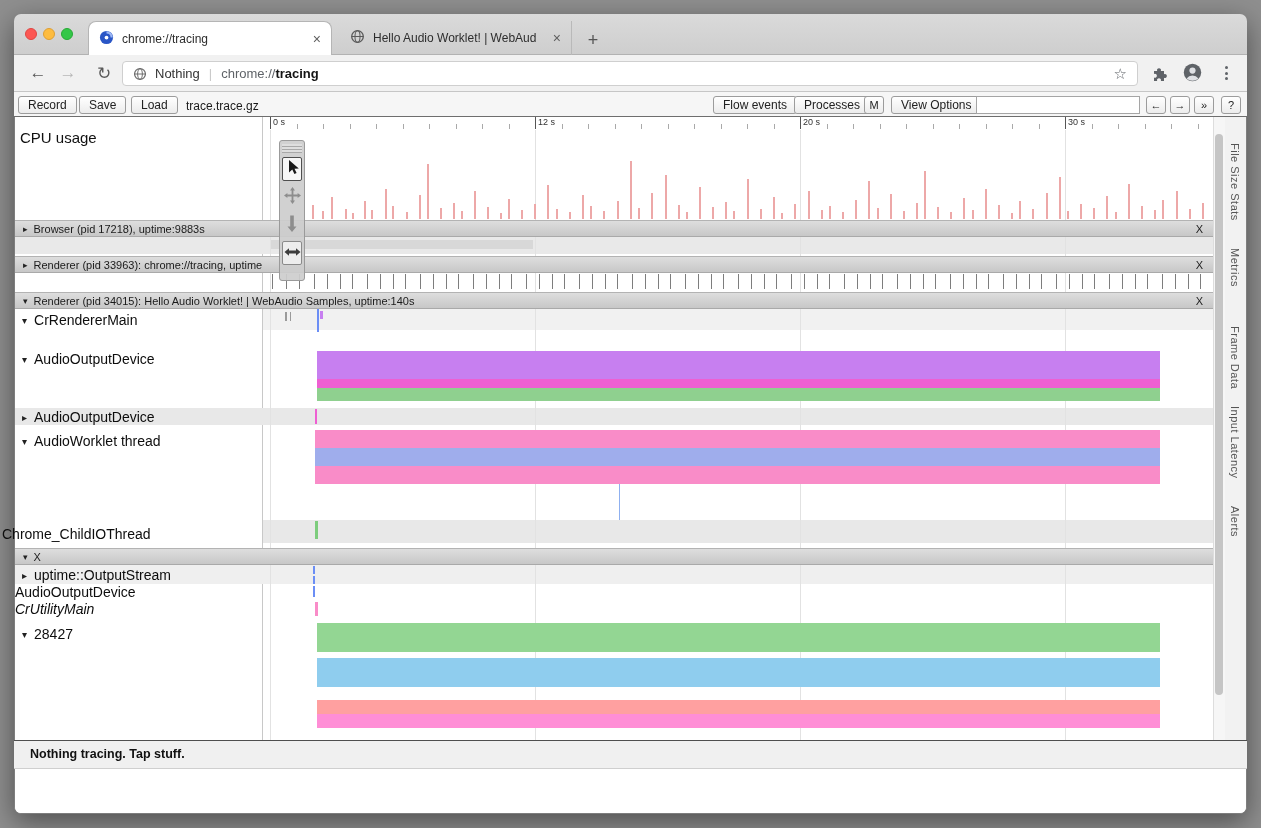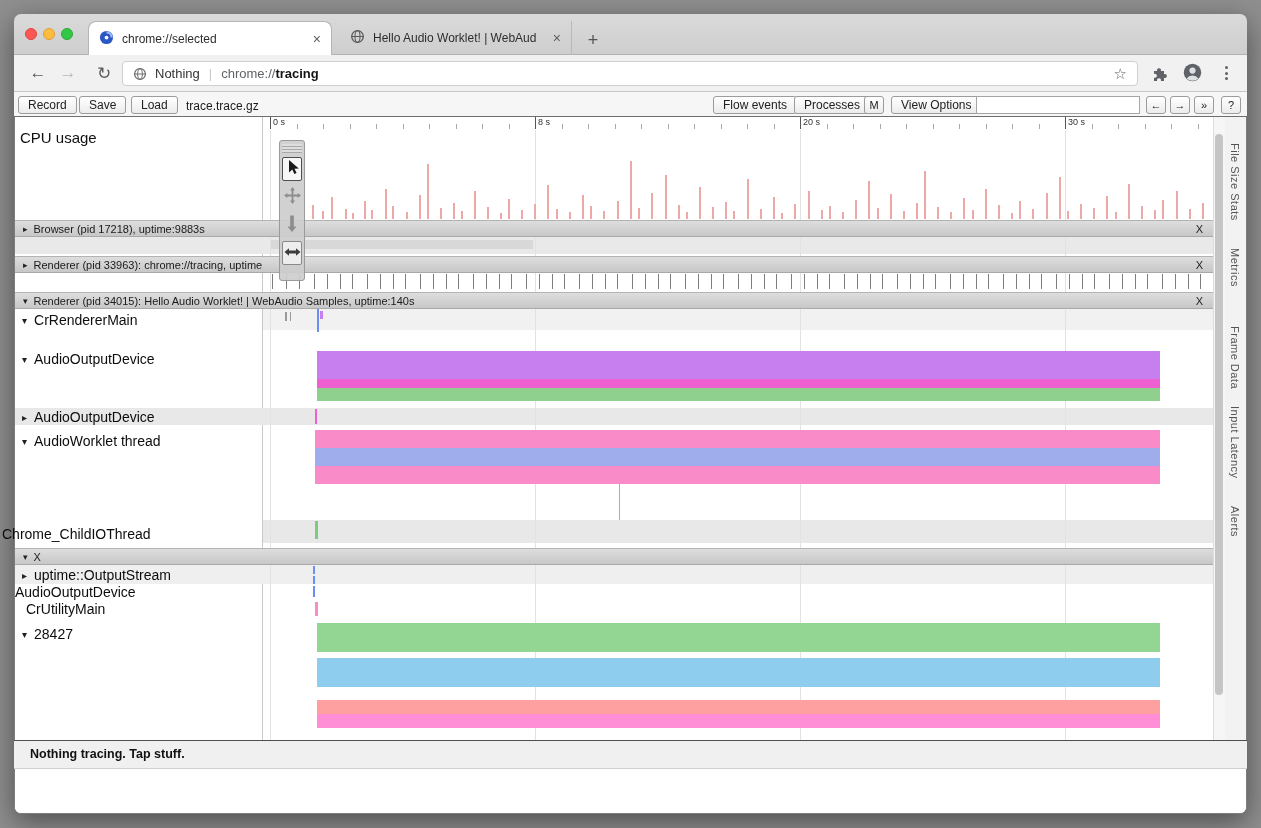--- a/index.html
+++ b/index.html
@@ -67,21 +67,21 @@
   <div class="abs tl tl-red" style="left:25px;top:28px"></div>
   <div class="abs tl tl-yellow" style="left:43px;top:28px"></div>
   <div class="abs tl tl-green" style="left:61px;top:28px"></div>
 
   <div class="abs tab tab-active" style="left:88px;top:21px;width:244px;height:34px">
     <span><svg width="15" height="15" viewBox="0 0 16 16">
           <circle cx="8" cy="8" r="7" fill="#2a56c6"></circle>
           <path d="M8 2.5 A5.5 5.5 0 0 1 13.5 8" stroke="#9db8f5" stroke-width="2.4" fill="none"></path>
           <circle cx="8" cy="8" r="2" fill="#fff"></circle>
         </svg></span>
-    <span class="tab-title">chrome://selected</span>
+    <span class="tab-title">chrome://tracing</span>
     <span class="tclose">×</span>
   </div>
   <div class="abs tab" style="left:340px;top:21px;width:232px;height:34px;border-right:1px solid #b9b9b9">
     <span><svg width="15" height="15" viewBox="0 0 16 16">
           <circle cx="8" cy="8" r="6.2" fill="none" stroke="#5a5a5a" stroke-width="1.4"></circle>
           <ellipse cx="8" cy="8" rx="2.7" ry="6.2" fill="none" stroke="#5a5a5a" stroke-width="1.1"></ellipse>
           <path d="M1.8 8 H14.2" stroke="#5a5a5a" stroke-width="1.1"></path>
         </svg></span>
     <span class="tab-title">Hello Audio Worklet! | WebAud</span>
     <span class="tclose">×</span>
@@ -147,21 +147,21 @@
       <div class="abs" style="left: 15px; top: 408px; width: 1198px; height: 17px; background: rgb(232, 232, 232);"></div>
       <div class="abs" style="left: 263px; top: 520px; width: 950px; height: 23px; background: rgb(232, 232, 232);"></div>
       <div class="abs" style="left: 15px; top: 565px; width: 1198px; height: 19px; background: rgb(239, 239, 239);"></div>
       <div class="abs" style="left: 270px; top: 130px; width: 1px; height: 610px; background: rgb(226, 226, 226);"></div>
       <div class="abs" style="left: 535px; top: 130px; width: 1px; height: 610px; background: rgb(226, 226, 226);"></div>
       <div class="abs" style="left: 800px; top: 130px; width: 1px; height: 610px; background: rgb(226, 226, 226);"></div>
       <div class="abs" style="left: 1065px; top: 130px; width: 1px; height: 610px; background: rgb(226, 226, 226);"></div>
       <div class="abs" style="left: 270px; top: 117px; width: 1px; height: 12px; background: rgb(85, 85, 85);"></div>
       <div class="abs rlabel" style="left: 273px; top: 117px;">0 s</div>
       <div class="abs" style="left: 535px; top: 117px; width: 1px; height: 12px; background: rgb(85, 85, 85);"></div>
-      <div class="abs rlabel" style="left: 538px; top: 117px;">8 s</div>
+      <div class="abs rlabel" style="left: 538px; top: 117px;">12 s</div>
       <div class="abs" style="left: 800px; top: 117px; width: 1px; height: 12px; background: rgb(85, 85, 85);"></div>
       <div class="abs rlabel" style="left: 803px; top: 117px;">20 s</div>
       <div class="abs" style="left: 1065px; top: 117px; width: 1px; height: 12px; background: rgb(85, 85, 85);"></div>
       <div class="abs rlabel" style="left: 1068px; top: 117px;">30 s</div>
       <div class="abs" style="left: 296.5px; top: 124px; width: 1px; height: 5px; background: rgb(169, 169, 169);"></div>
       <div class="abs" style="left: 323px; top: 124px; width: 1px; height: 5px; background: rgb(169, 169, 169);"></div>
       <div class="abs" style="left: 349.5px; top: 124px; width: 1px; height: 5px; background: rgb(169, 169, 169);"></div>
       <div class="abs" style="left: 376px; top: 124px; width: 1px; height: 5px; background: rgb(169, 169, 169);"></div>
       <div class="abs" style="left: 402.5px; top: 124px; width: 1px; height: 5px; background: rgb(169, 169, 169);"></div>
       <div class="abs" style="left: 429px; top: 124px; width: 1px; height: 5px; background: rgb(169, 169, 169);"></div>
@@ -398,21 +398,21 @@
       <div class="abs tlabel" style="left: 2px; top: 526px;">
         <span>Chrome_ChildIOThread</span>
       </div>
       <div class="abs tlabel" style="left: 22px; top: 567px;">
         <span class="tarrow">▸</span>
         <span>uptime::OutputStream</span>
       </div>
       <div class="abs tlabel" style="left: 15px; top: 584px;">
         <span>AudioOutputDevice</span>
       </div>
-      <div class="abs tlabel" style="left: 26px; top: 601px;">
+      <div class="abs tlabel" style="left: 15px; top: 601px; font-style: italic;">
         <span>CrUtilityMain</span>
       </div>
       <div class="abs tlabel" style="left: 22px; top: 626px;">
         <span class="tarrow">▾</span>
         <span>28427</span>
       </div>
     </div>
 
   <div class="abs palette">
     <div class="phandle"></div>

